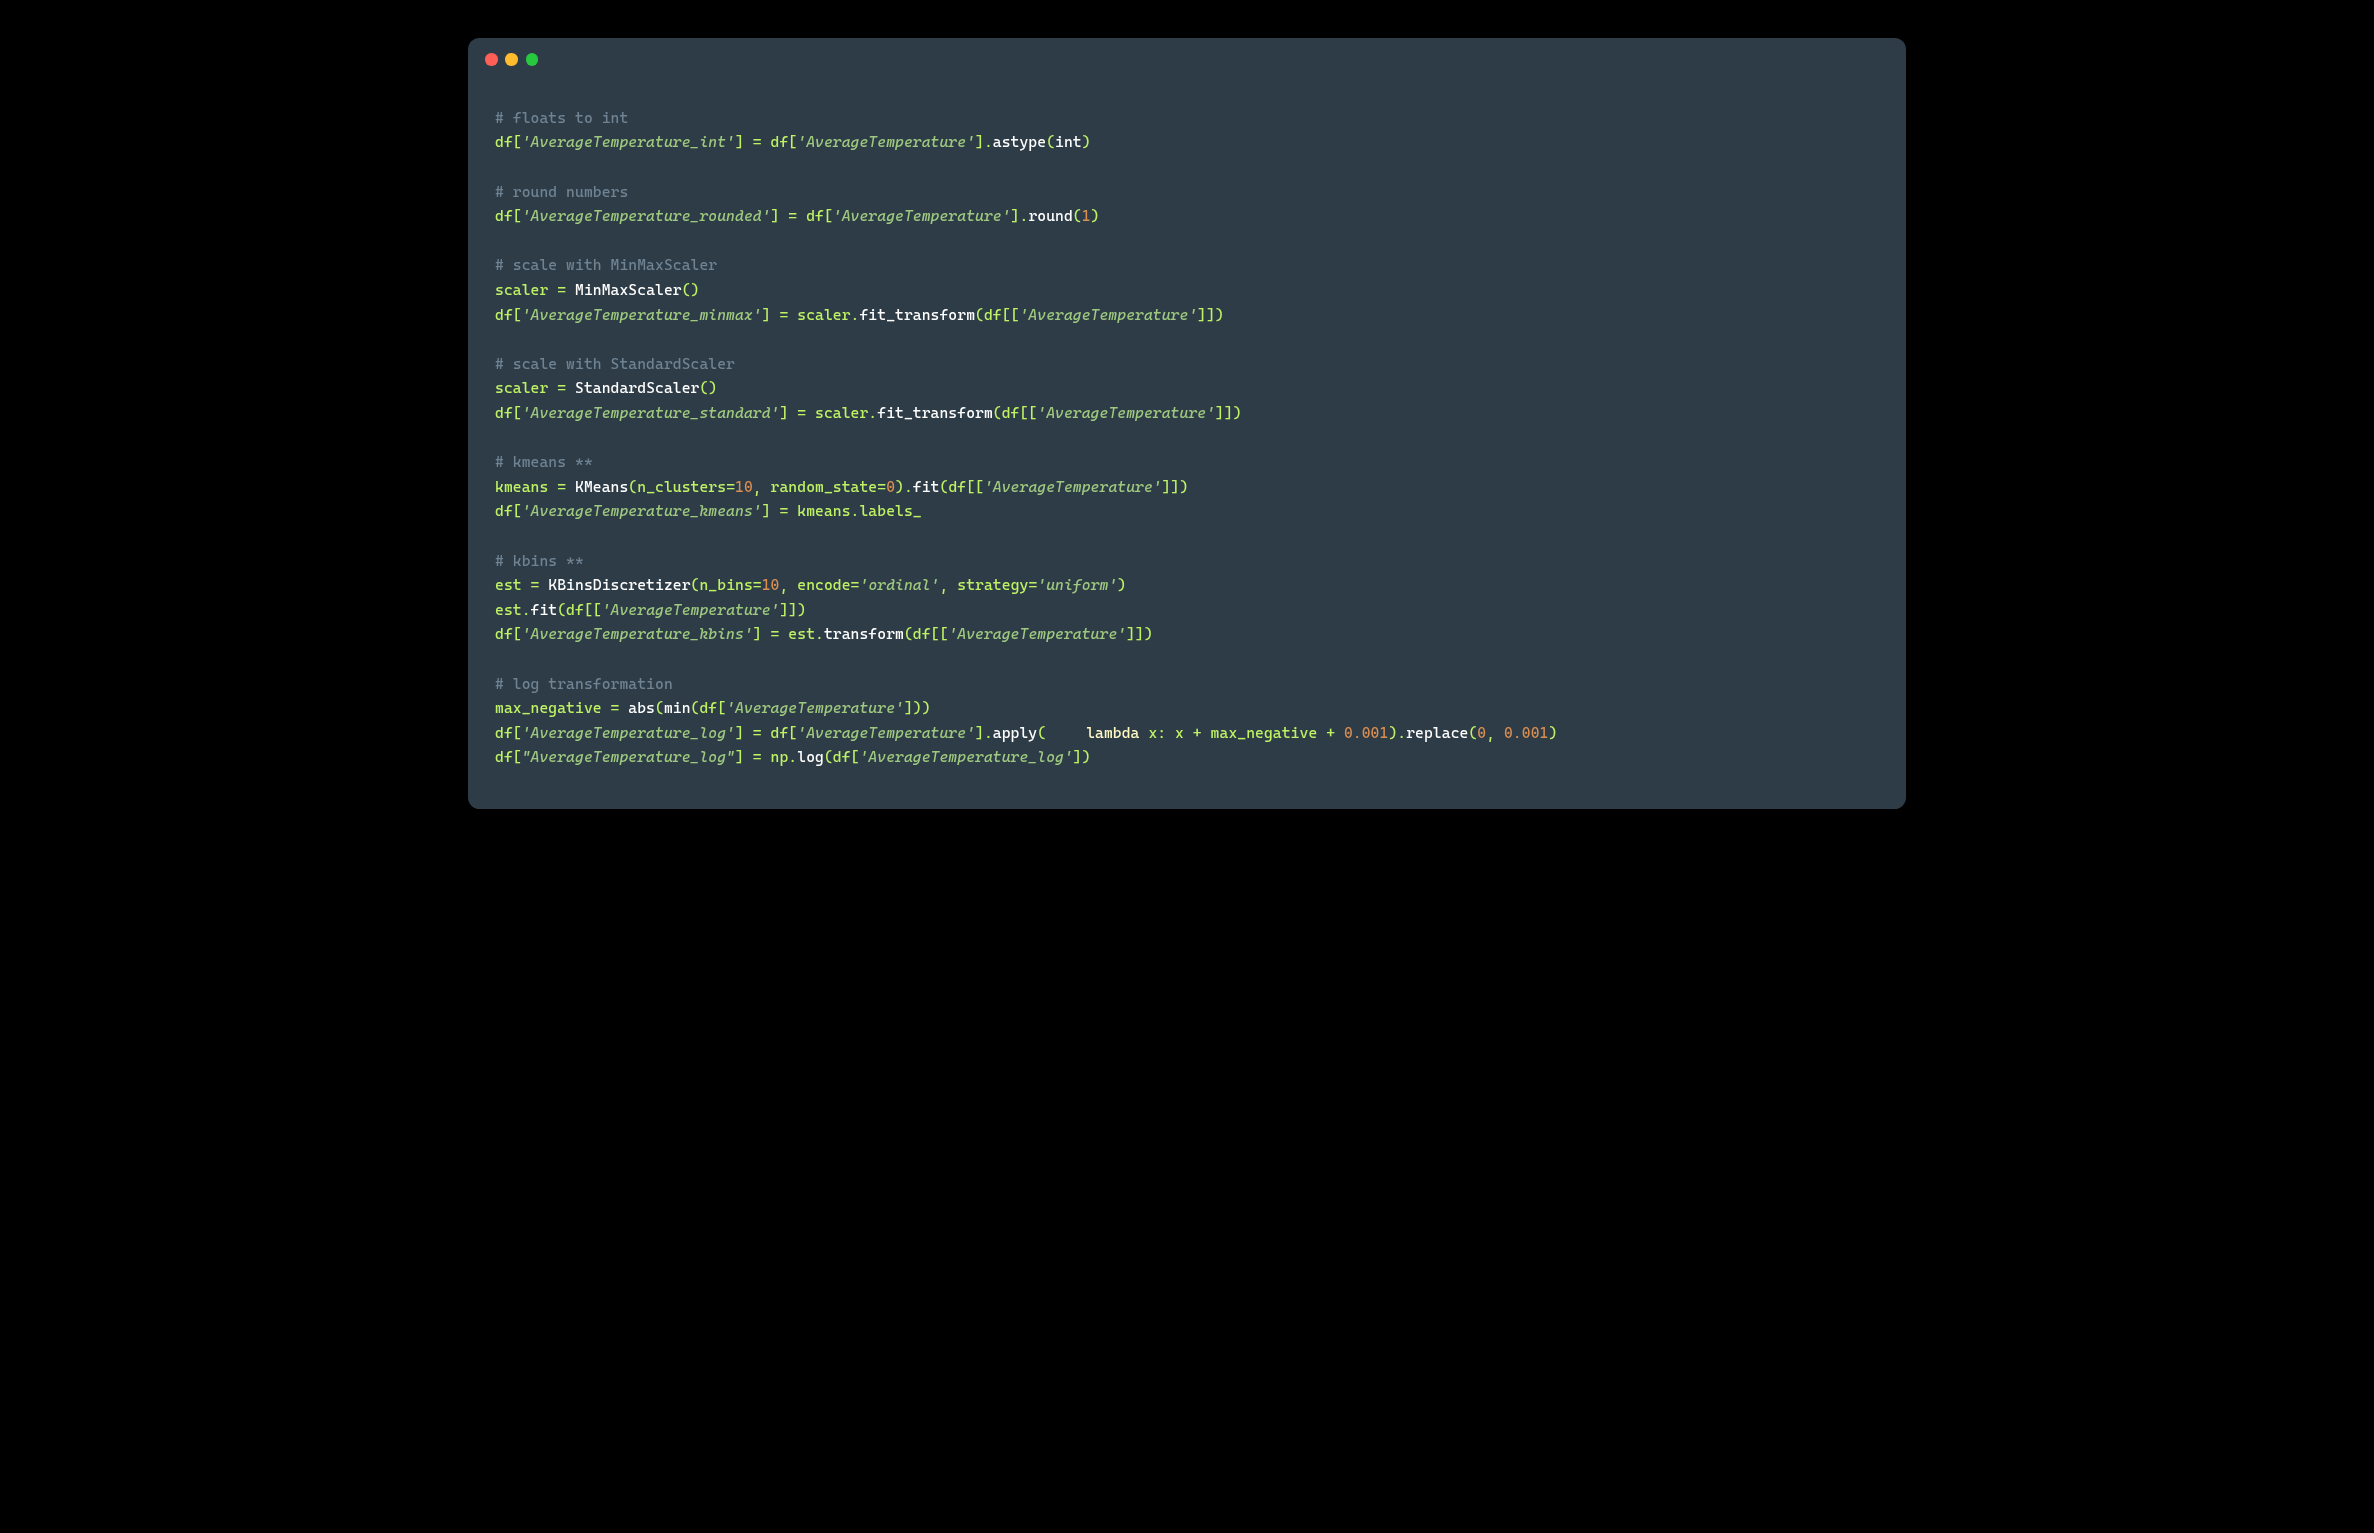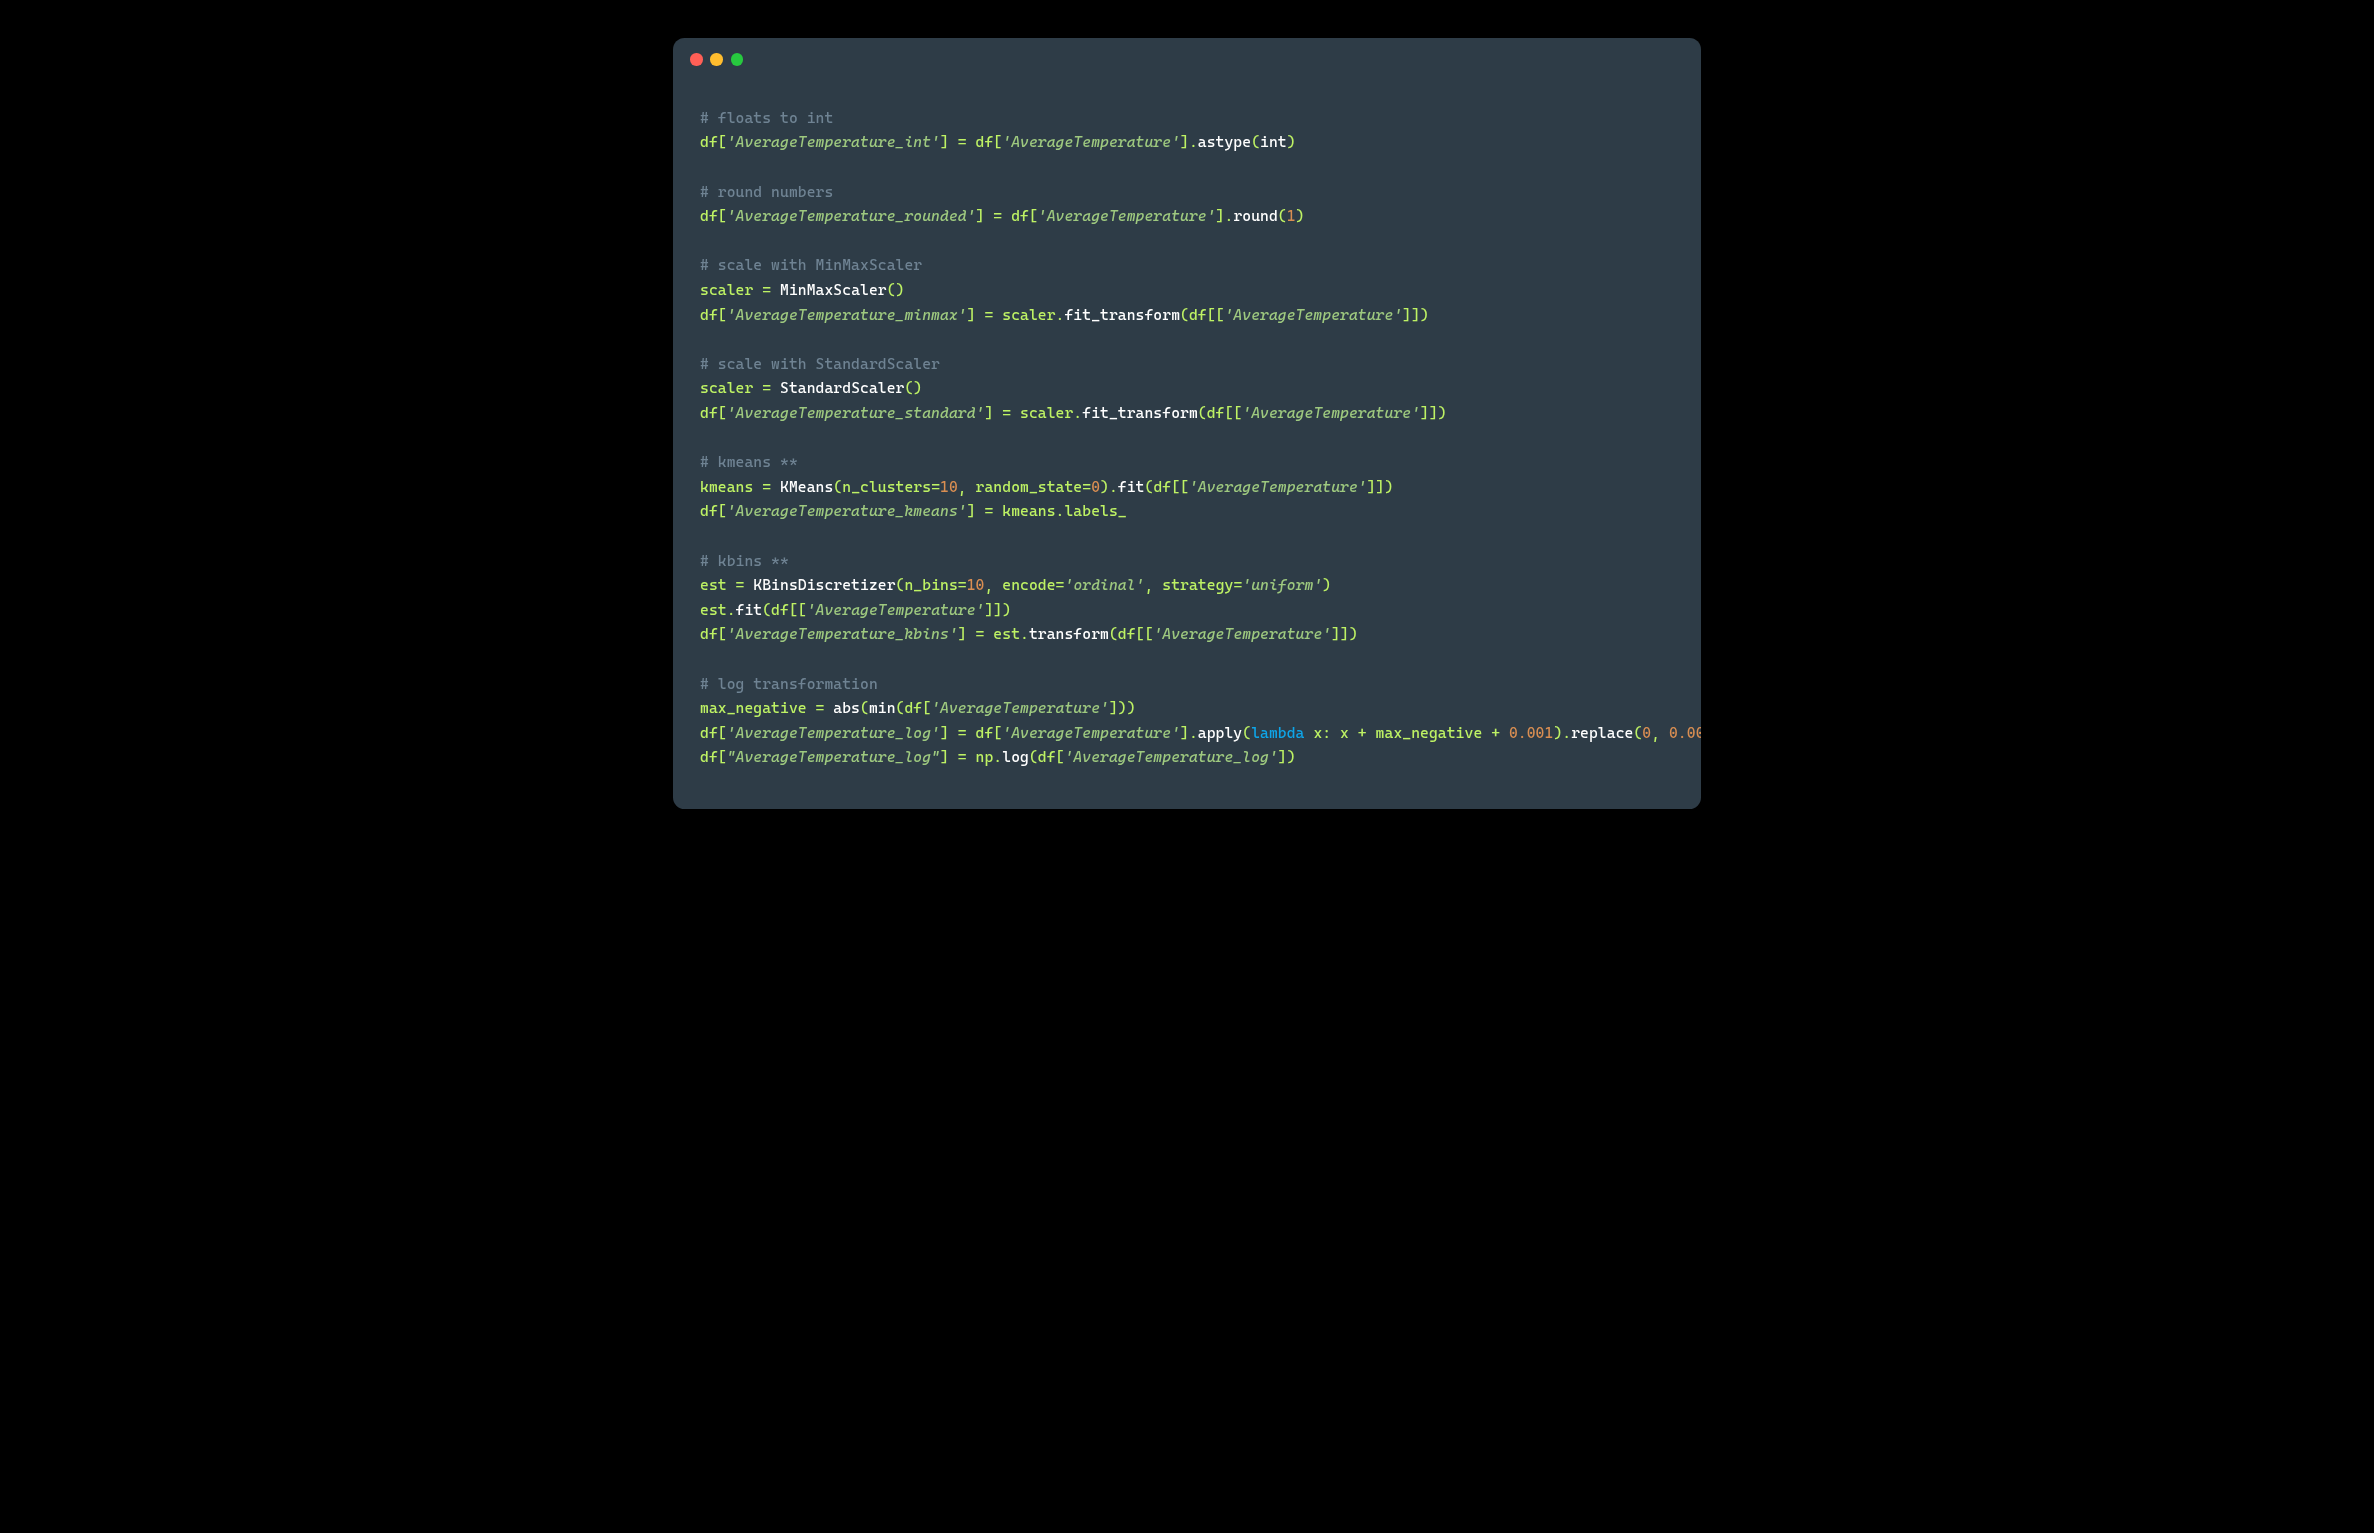--- a/index.html
+++ b/index.html
@@ -6,21 +6,21 @@
   body {
     margin: 0;
     padding: 38px;
     background: #000000;
     font-family: ui-monospace, "SF Mono", "Monaco", "Cascadia Mono", "Roboto Mono", Consolas, monospace;
     display: flex;
     justify-content: center;
     align-items: flex-start;
   }
   .window {
-    width: 1028px;
+    width: 1438px;
     background: #2e3c47;
     border-radius: 11.5px;
     box-shadow: 0 19px 58px rgba(0,0,0,0.6);
     overflow: hidden;
     padding-bottom: 29px;
   }
   .titlebar {
     display: flex;
     align-items: center;
     gap: 7.7px;
@@ -39,21 +39,21 @@
     font-size: 15px;
     line-height: 1.64;
     white-space: pre;
     color: #d6dce1;
     letter-spacing: 0.1px;
   }
   .cmt { color: #6f8393; }
   .str { color: #9ec97f; font-style: italic; }
   .num { color: #d98e52; }
   .fn  { color: #ffffff; }
-  .kw  { color: #0ea5e9; }
+  .kw  { color: #fef9c3; margin-left: 40px; }
   .id  { color: #bef264; }
 </style>
 </head>
 <body>
 
 <div class="window">
   <div class="titlebar">
     <div class="dot dot-red"></div>
     <div class="dot dot-yellow"></div>
     <div class="dot dot-green"></div>

